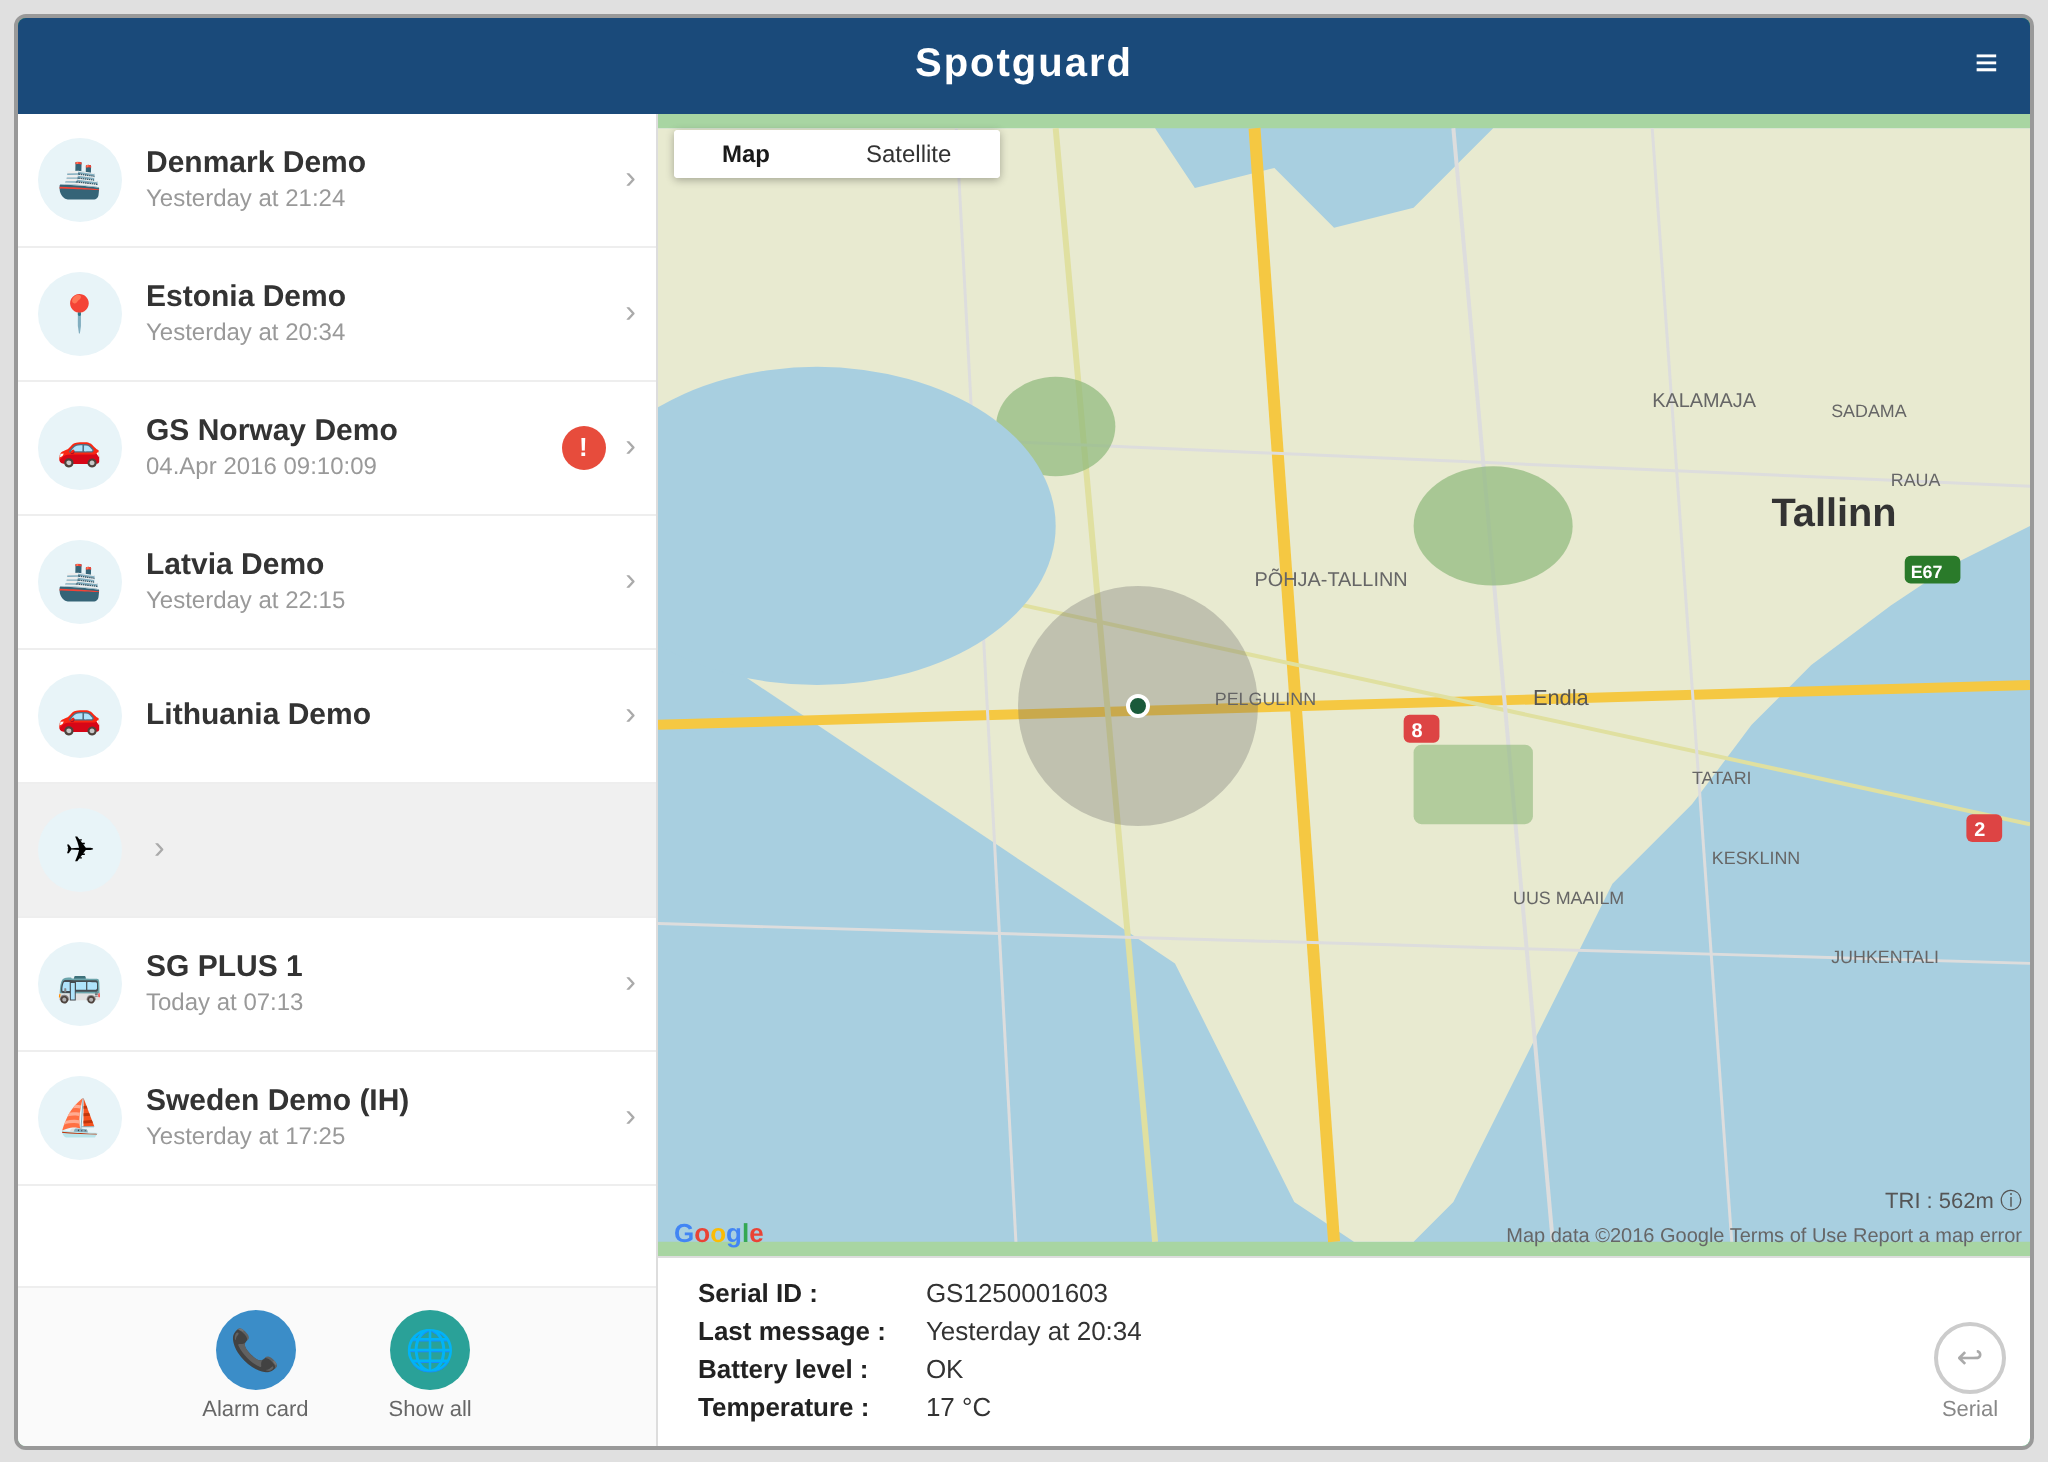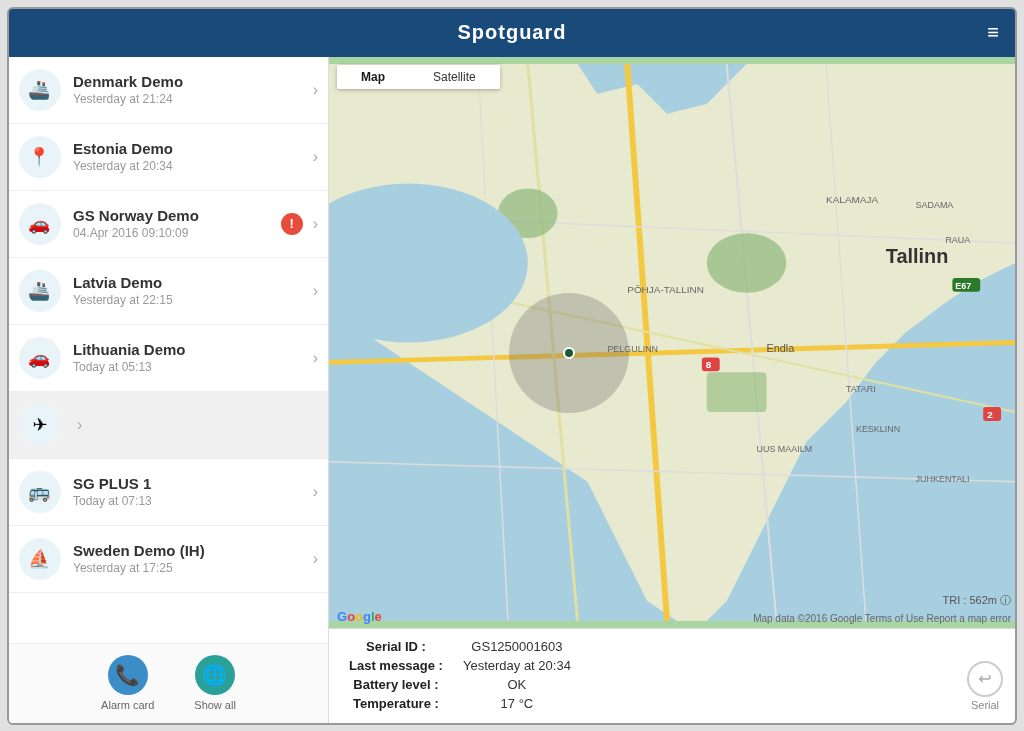--- a/index.html
+++ b/index.html
@@ -261,21 +261,20 @@
       background: white;
       border-top: 1px solid #ddd;
       display: flex;
       padding: 10px 20px;
       position: relative;
     }
     .info-left {
       flex: 1;
       display: flex;
       gap: 20px;
-      text-align: center;
     }
     .info-labels {
       display: flex;
       flex-direction: column;
       gap: 4px;
     }
     .info-label {
       font-size: 13px;
       font-weight: bold;
       color: #222;
@@ -362,21 +361,20 @@
             <div class="device-info">
               <div class="device-name">Latvia Demo</div>
               <div class="device-time">Yesterday at 22:15</div>
             </div>
             <span class="device-chevron">›</span>
           </div>
           <div class="device-item">
             <div class="device-icon">🚗</div>
             <div class="device-info">
               <div class="device-name">Lithuania Demo</div>
-              <div class="device-time">Today at 05:13</div>
             </div>
             <span class="device-chevron">›</span>
           </div>
           <div class="device-item active">
             <div class="device-icon">✈</div>
             <span class="device-chevron">›</span>
           </div>
           <div class="device-item">
             <div class="device-icon">🚌</div>
             <div class="device-info">

